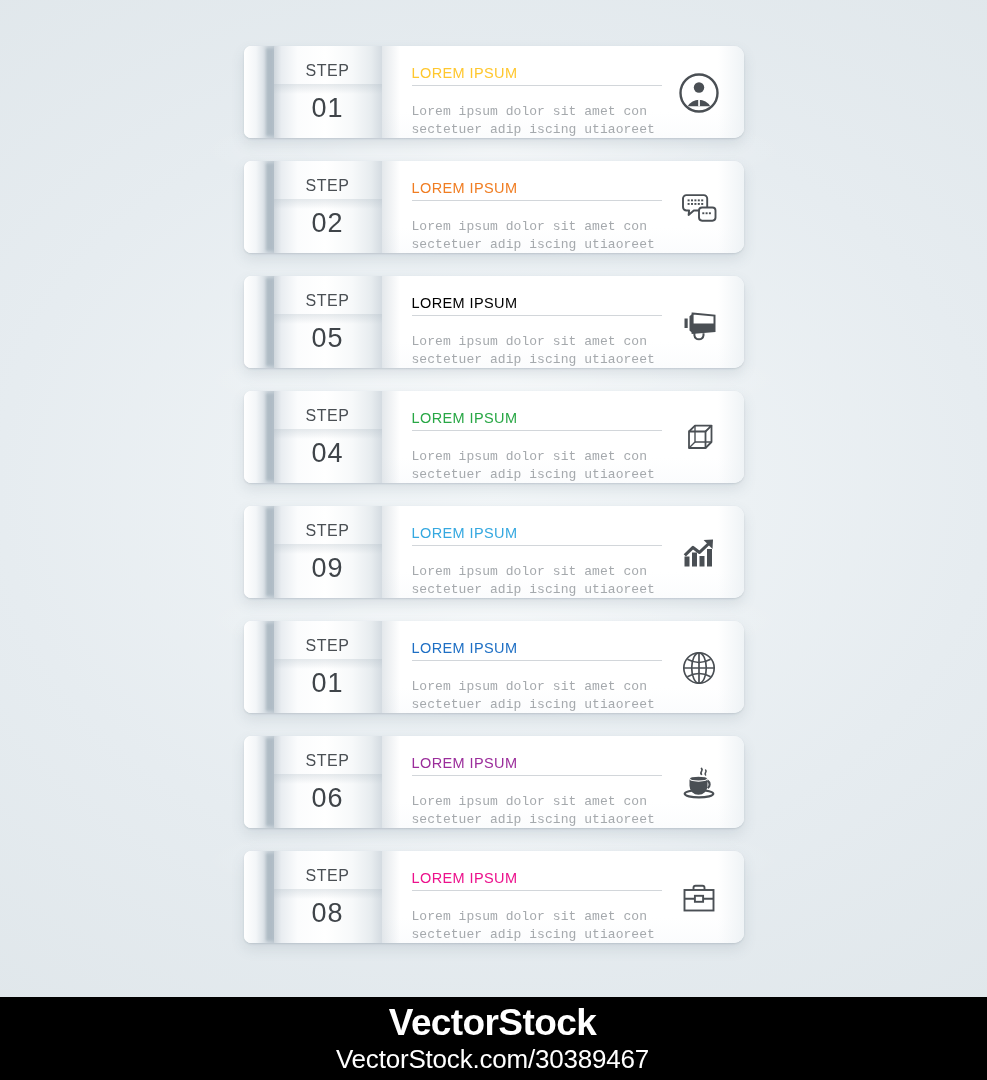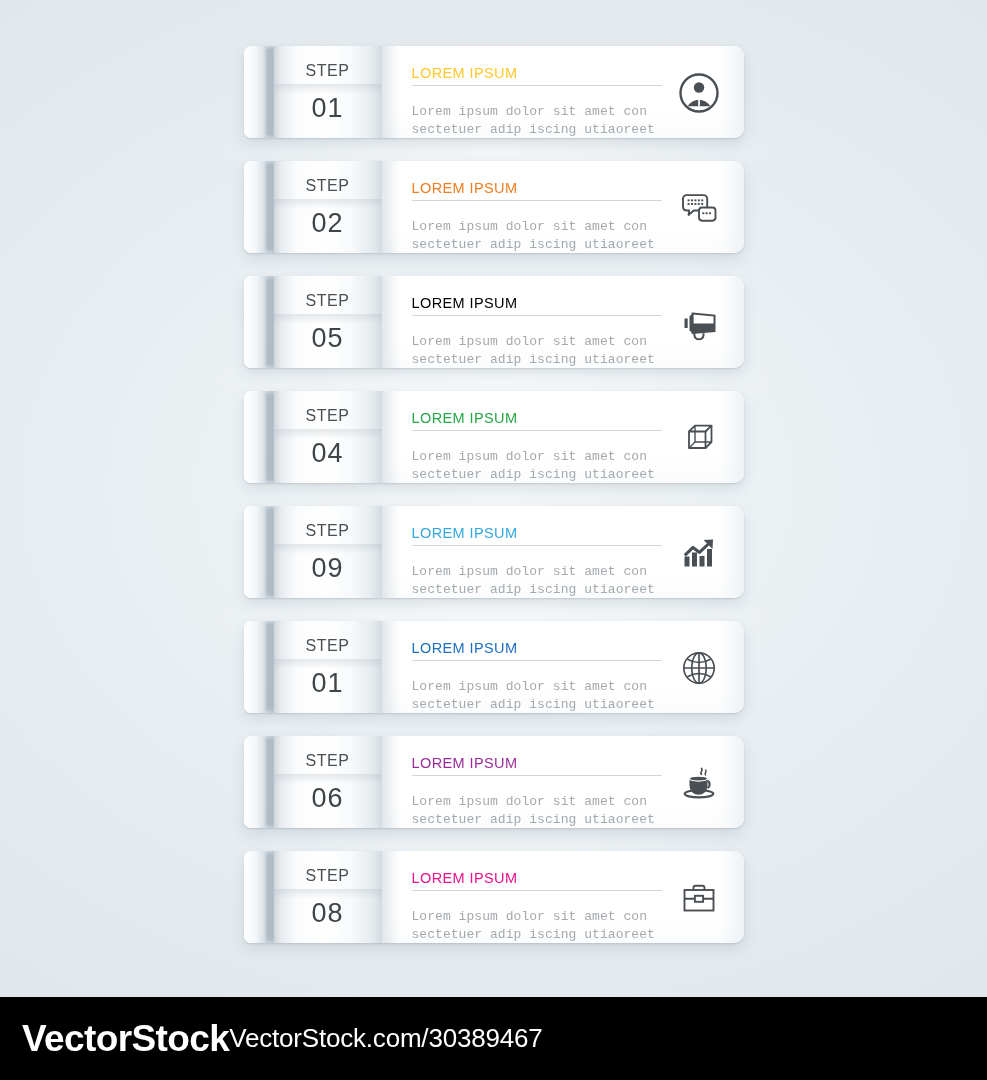--- a/index.html
+++ b/index.html
@@ -115,22 +115,22 @@
   .icon-slot{
     position:absolute;left:432px;top:24px;width:46px;height:46px;
     display:flex;align-items:center;justify-content:center;
   }
   .icon-slot svg{display:block;}
 
   
   .footer{
     position:absolute;left:0;bottom:0;width:987px;height:83px;
     background:#000;color:#fff;
-    display:flex;align-items:center;justify-content:flex-start;
-    box-sizing:border-box;padding:0 24px 0 22px;
+    display:flex;align-items:center;justify-content:center;
+    box-sizing:border-box;padding:0 24px 0 22px;flex-direction:column;
   }
   .footer-brand{font-size:37px;font-weight:700;letter-spacing:-.6px;}
   .footer-url{font-size:26px;font-weight:400;letter-spacing:-.2px;}
 </style>
 </head>
 <body>
 
 <div class="canvas">
   <div class="bg-texture"></div>
 

